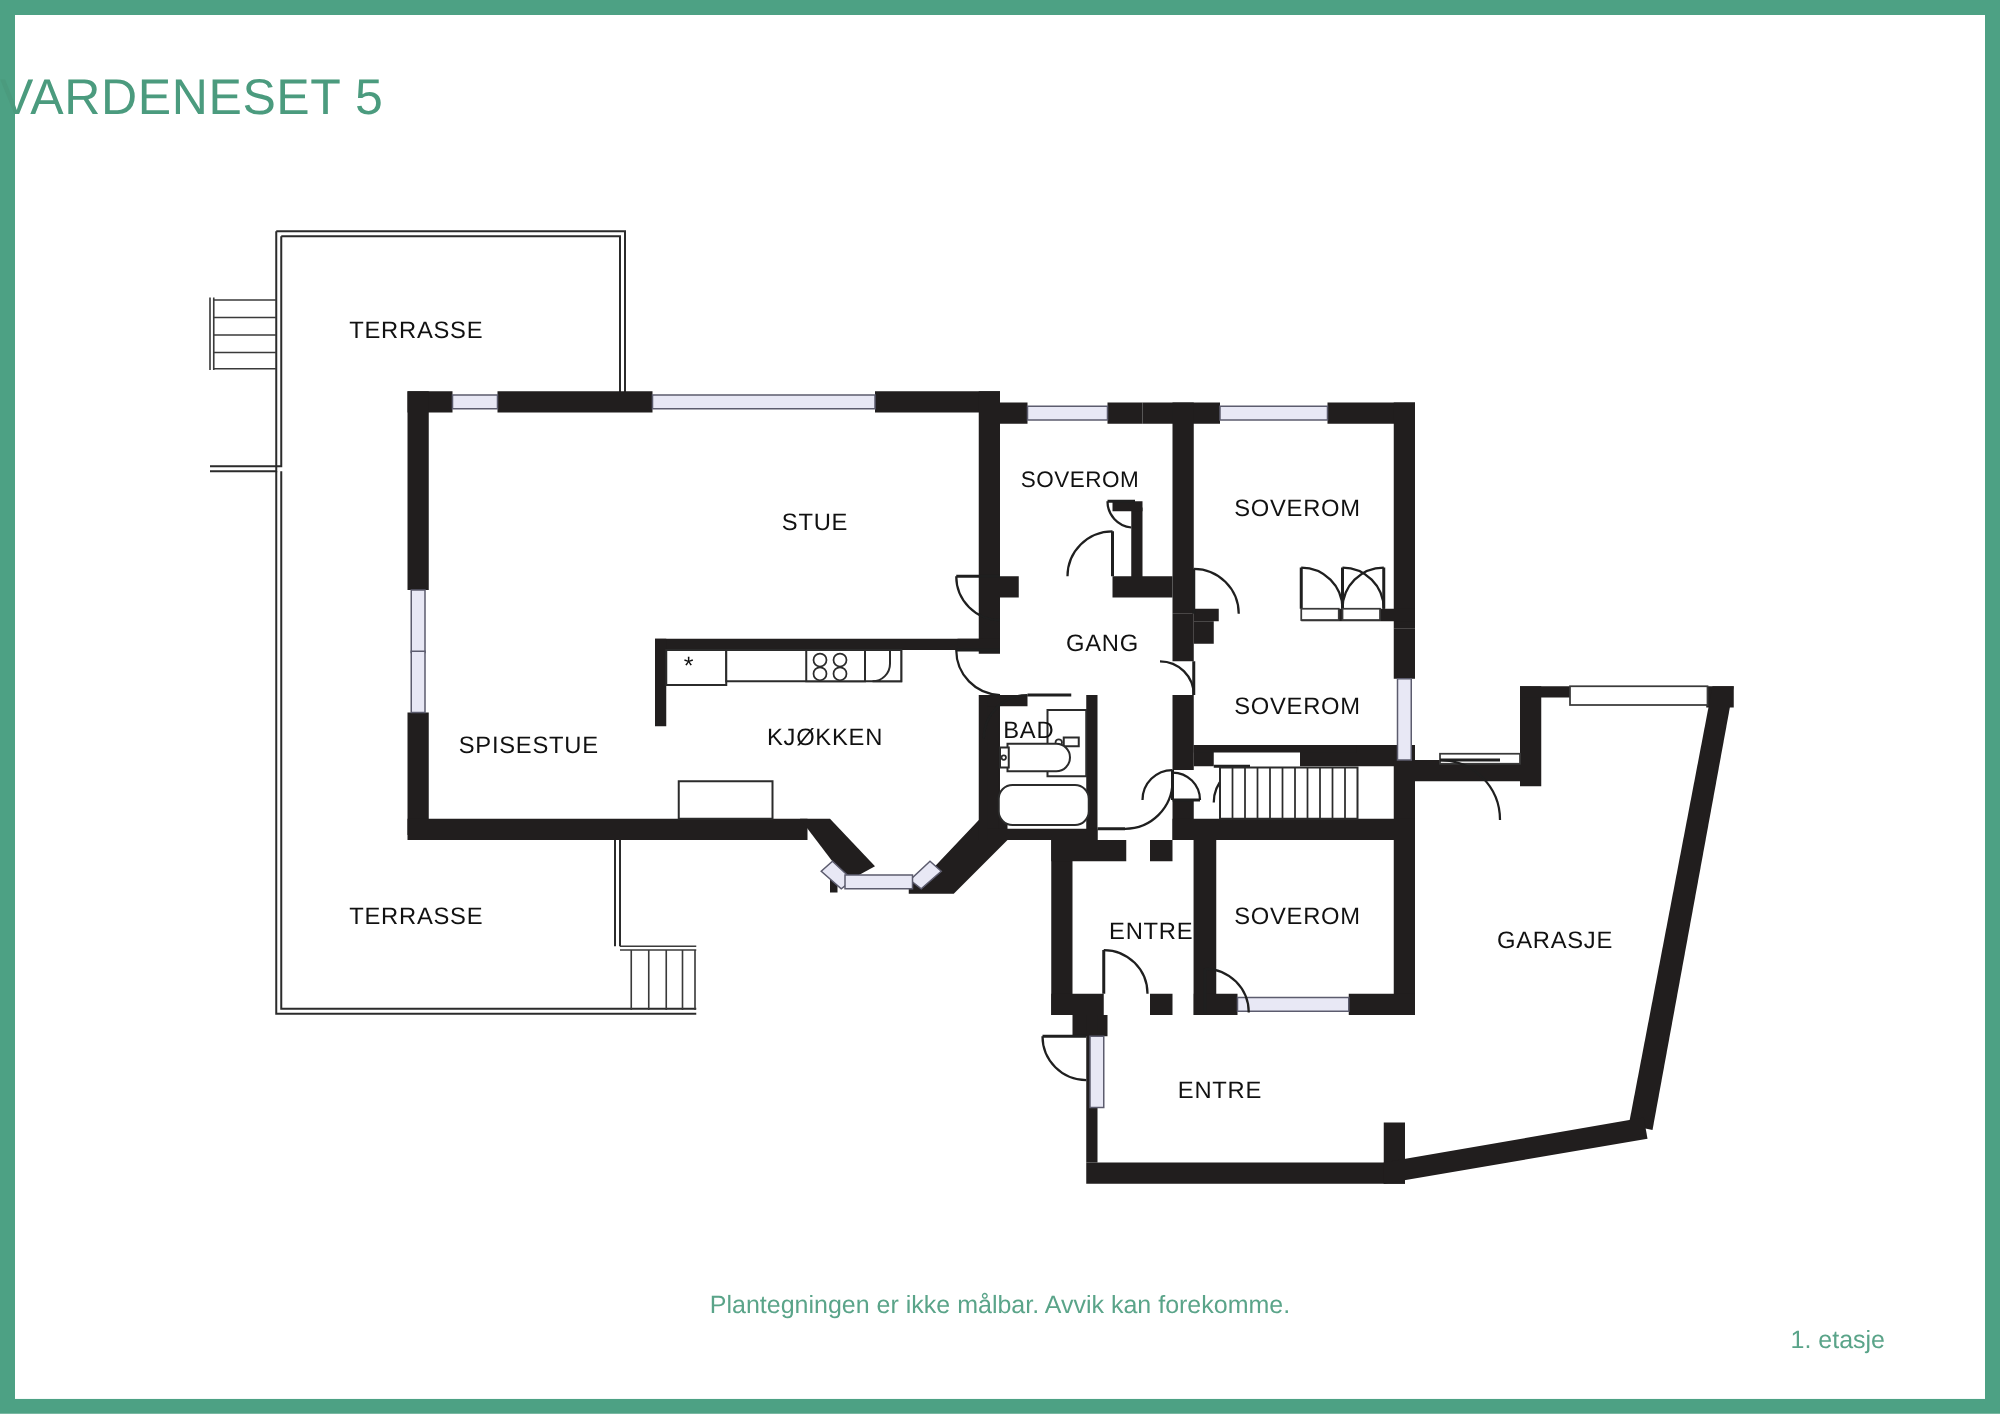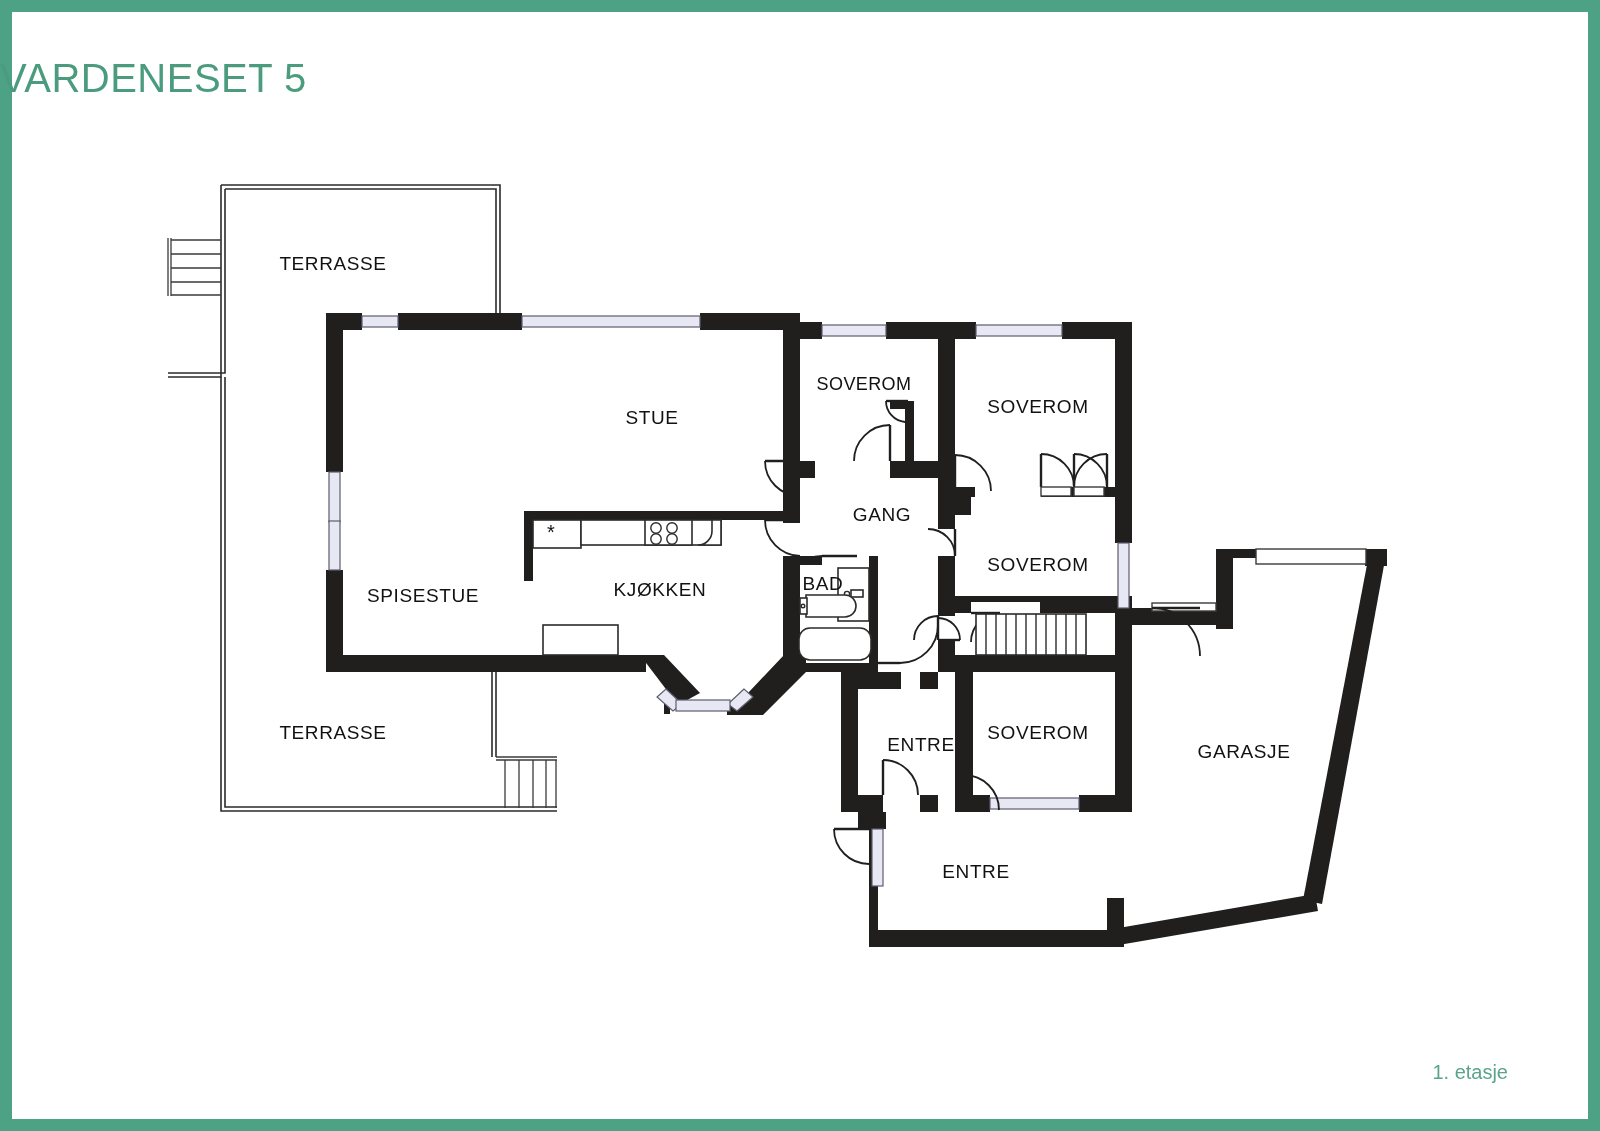--- a/index.html
+++ b/index.html
@@ -372,15 +372,16 @@
       <text class="room-label" x="1038" y="566">SOVEROM</text>
       <text class="room-label" x="921" y="746">ENTRE</text>
       <text class="room-label" x="1038" y="734">SOVEROM</text>
       <text class="room-label" x="976" y="873">ENTRE</text>
       <text class="room-label" x="1244" y="753">GARASJE</text>
       <text class="room-label" x="333" y="734">TERRASSE</text>
     </g>
 
   </svg>
 
+  <div id="footer-note">Plantegningen er ikke målbar. Avvik kan forekomme.</div>
   <div id="footer-floor">1. etasje</div>
 
 </div>
 
 </body></html>

